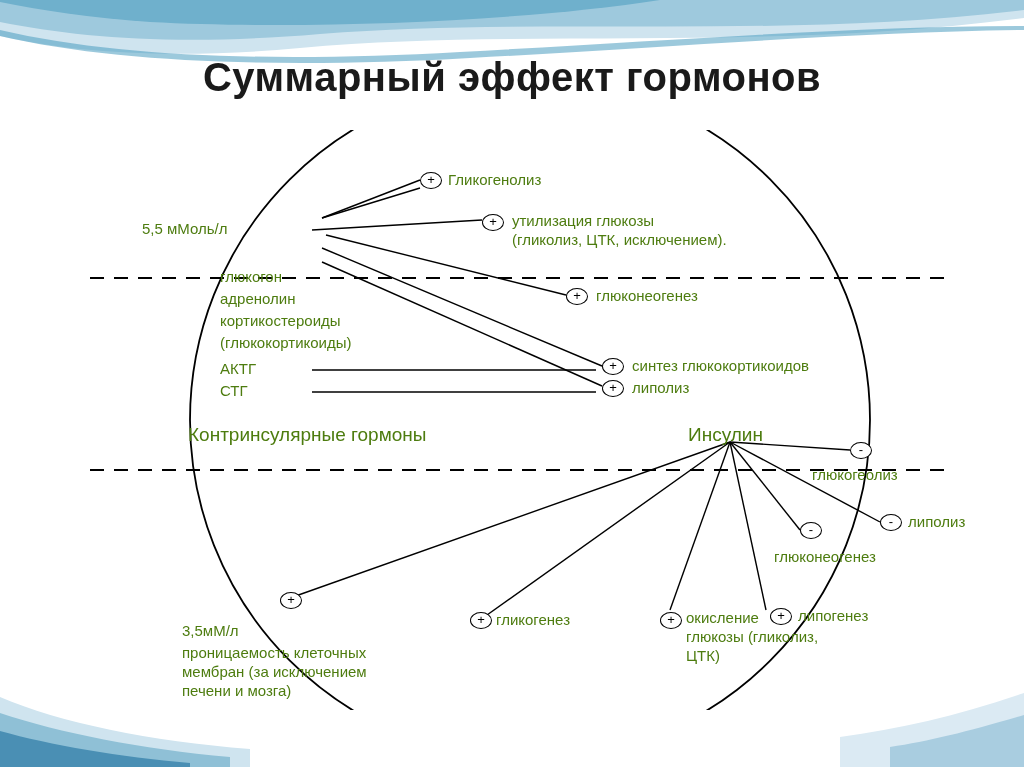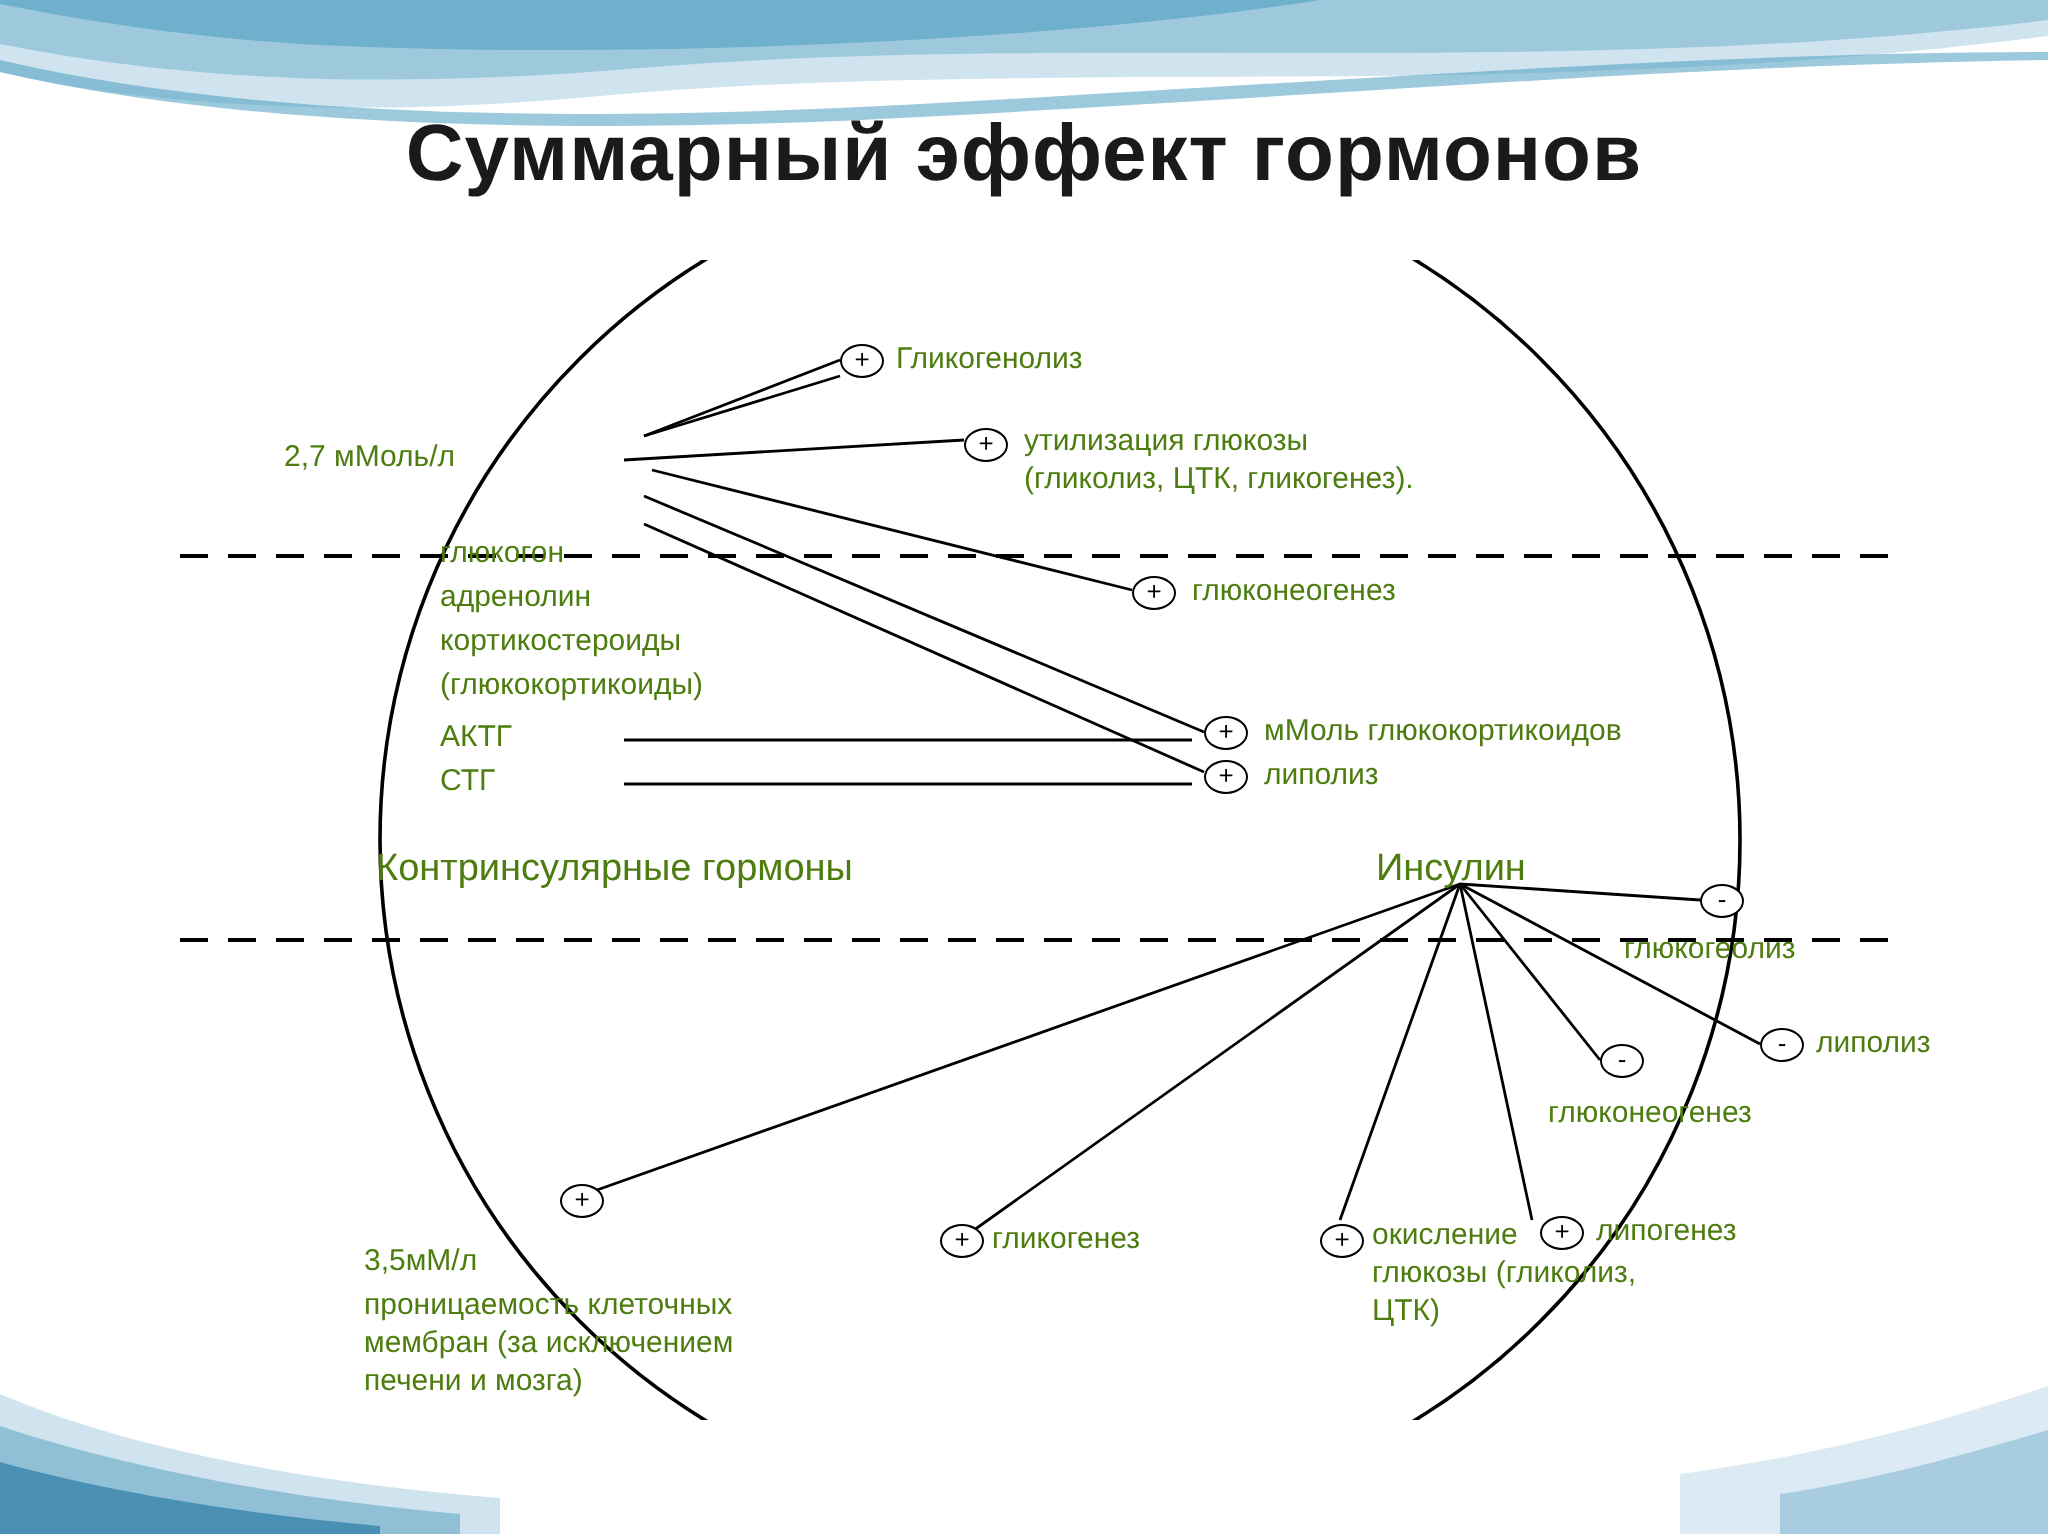--- a/index.html
+++ b/index.html
@@ -126,32 +126,32 @@
         <line x1="640" y1="312" x2="390" y2="490"></line>
         <line x1="640" y1="312" x2="200" y2="468"></line>
       </g>
     </svg>
 
     <div class="sign" style="left:330px; top:42px;">+</div>
     <div class="lbl" style="left:358px; top:41px;">Гликогенолиз</div>
 
     <div class="sign" style="left:392px; top:84px;">+</div>
     <div class="lbl" style="left:422px; top:82px;">утилизация глюкозы
-(гликолиз, ЦТК, гликогенез).</div>
+(гликолиз, ЦТК, исключением).</div>
 
     <div class="sign" style="left:476px; top:158px;">+</div>
     <div class="lbl" style="left:506px; top:157px;">глюконеогенез</div>
 
     <div class="sign" style="left:512px; top:228px;">+</div>
-    <div class="lbl" style="left:542px; top:227px;">мМоль глюкокортикоидов</div>
+    <div class="lbl" style="left:542px; top:227px;">синтез глюкокортикоидов</div>
 
     <div class="sign" style="left:512px; top:250px;">+</div>
     <div class="lbl" style="left:542px; top:249px;">липолиз</div>
 
-    <div class="lbl" style="left:52px; top:90px;">2,7 мМоль/л</div>
+    <div class="lbl" style="left:52px; top:90px;">5,5 мМоль/л</div>
 
     <div class="lbl" style="left:130px; top:138px;">глюкогон</div>
     <div class="lbl" style="left:130px; top:160px;">адренолин</div>
     <div class="lbl" style="left:130px; top:182px;">кортикостероиды</div>
     <div class="lbl" style="left:130px; top:204px;">(глюкокортикоиды)</div>
     <div class="lbl" style="left:130px; top:230px;text-align:center;">АКТГ</div>
     <div class="lbl" style="left:130px; top:252px;">СТГ</div>
 
     <div class="lbl big" style="left:98px; top:293px;">Контринсулярные гормоны</div>
 

